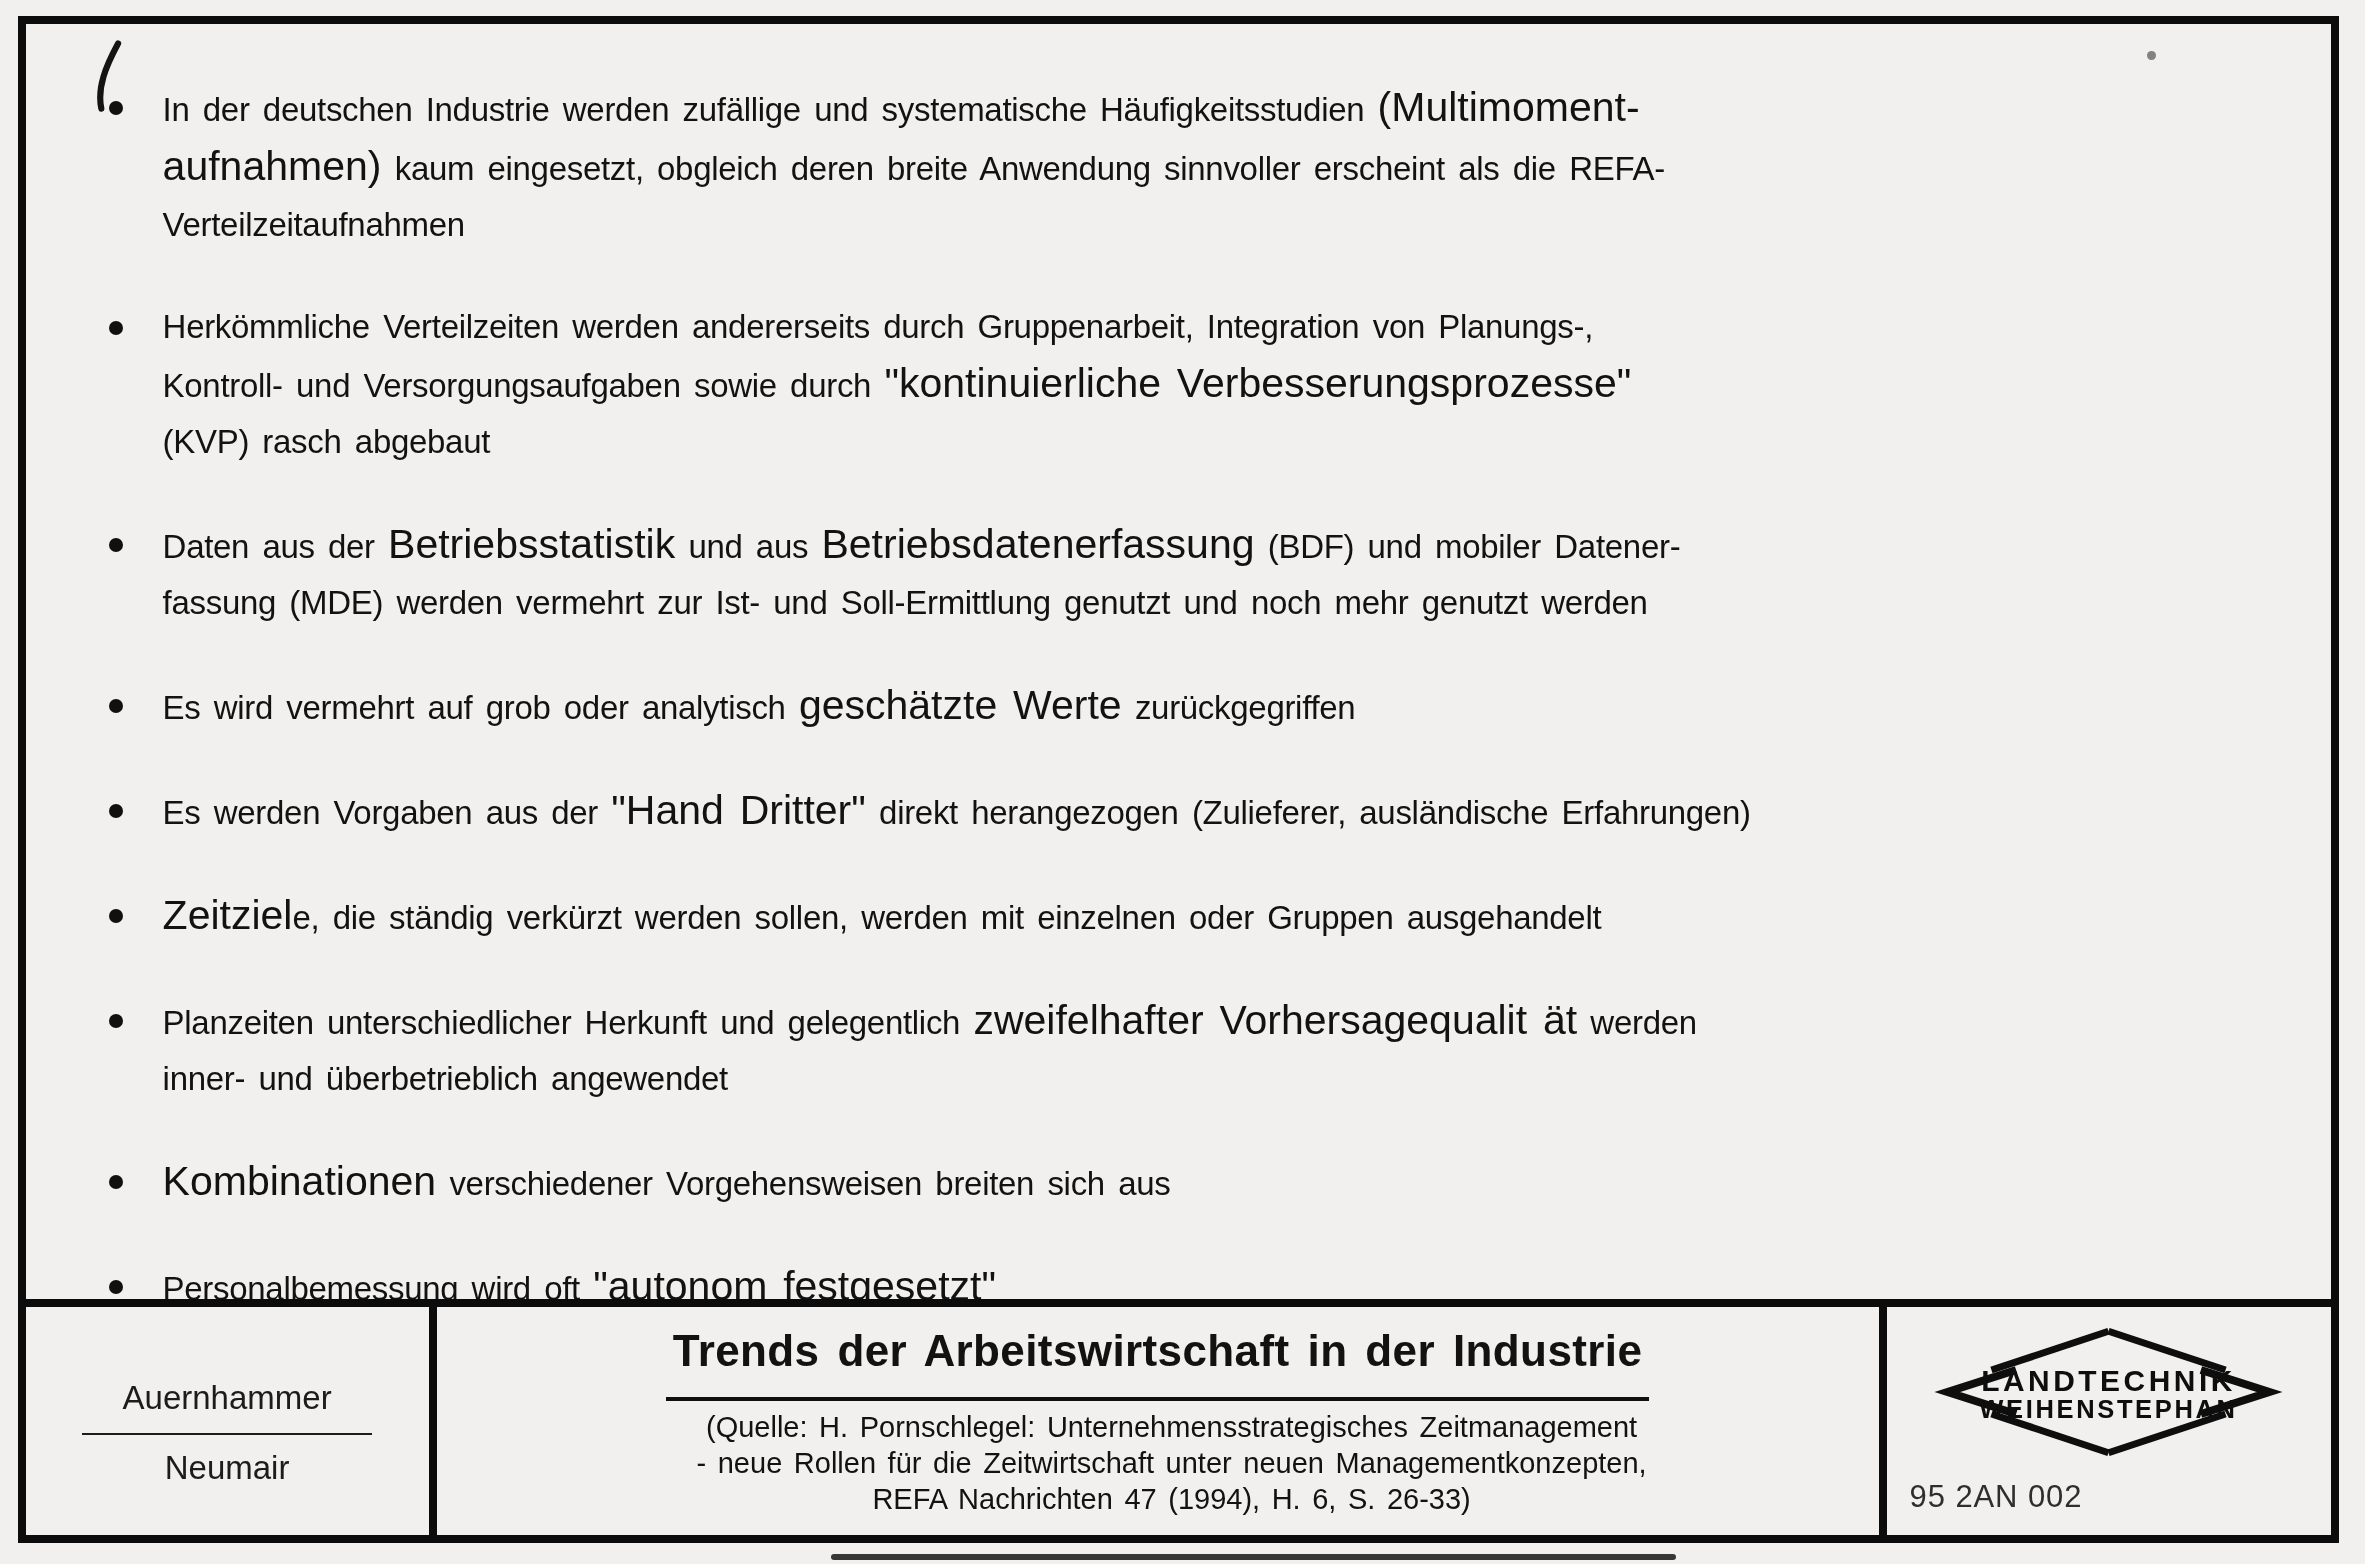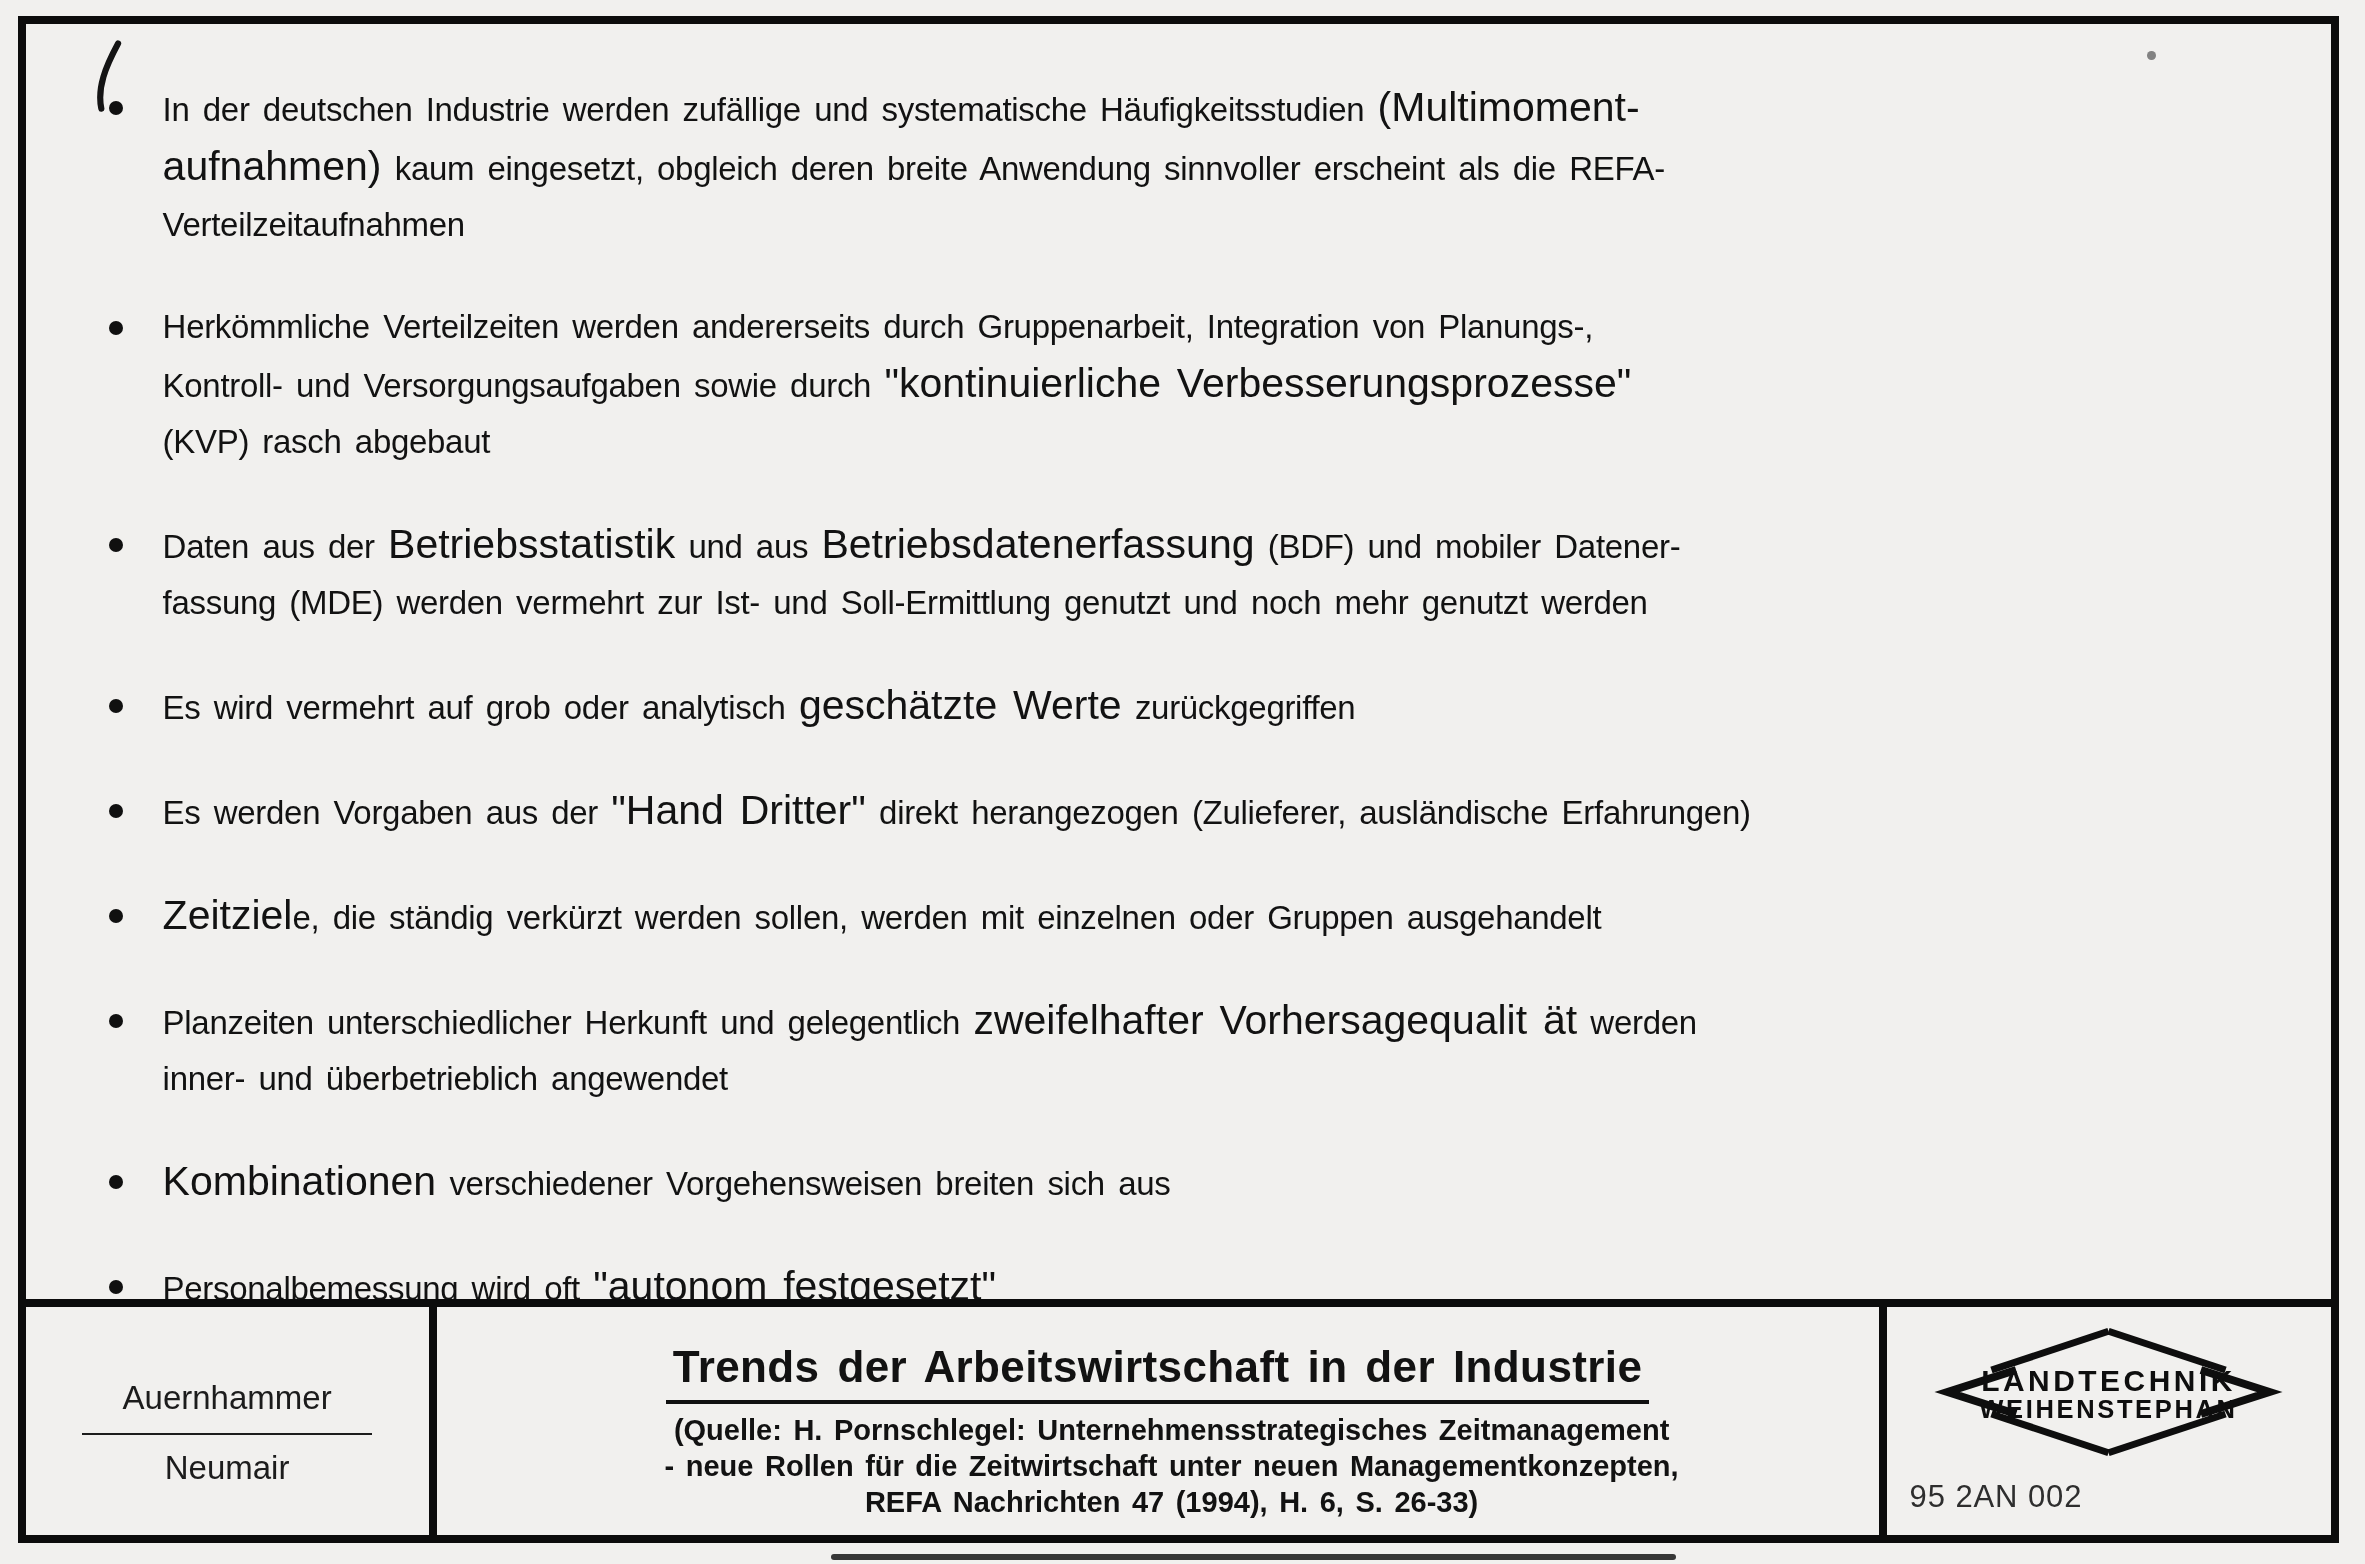--- a/index.html
+++ b/index.html
@@ -55,24 +55,23 @@
     flex:1;
     border-left:8.8px solid #0c0c0c;
     border-right:8.8px solid #0c0c0c;
     text-align:center; padding-top:19.4px;
   }
   .doc-title {
     display:inline-block;
     font-size:44px; font-weight:700;
     letter-spacing:0.4px; word-spacing:5.3px;
     border-bottom:4.4px solid #101010;
-    padding:0 7px 8px;
-    margin-top:16px;
-  }
-  .source { font-size:29px; font-weight:700; line-height:36px; margin-top:8px; word-spacing:3.5px;padding-left:28px; }
+    padding:0 7px 21px;
+  }
+  .source { font-size:29px; font-weight:400; line-height:36px; margin-top:8px; word-spacing:3.5px;padding-left:28px; }
   .logocell { width:444px; flex:none; position:relative; }
   .logo { display:block; margin:19.4px auto 0; }
   .logo .edge, .logo .chev { fill:none; stroke:#0e0e0e; stroke-width:8; }
   .logo .chev { stroke-width:9; }
   .logo text {
     font-family:"Liberation Sans", sans-serif;
     font-weight:700; fill:#0e0e0e;
   }
   .logo .l1 { font-size:34px; letter-spacing:4px; }
   .logo .l2 { font-size:29px; letter-spacing:3px; }

